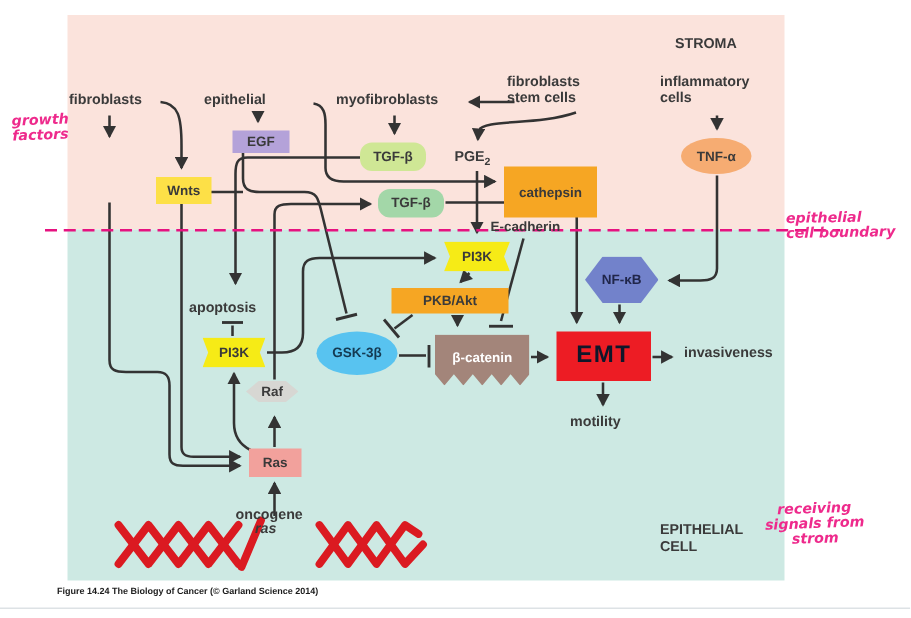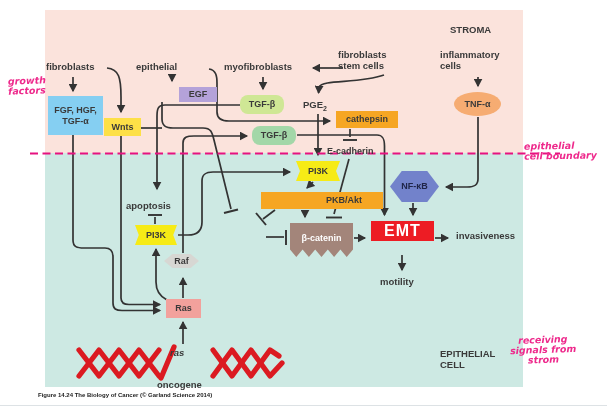--- a/index.html
+++ b/index.html
@@ -95,45 +95,44 @@
 CELL</div>
 
   <div class="lbl" style="left:46px;top:62px;">fibroblasts</div>
   <div class="lbl" style="left:136px;top:62px;">epithelial</div>
   <div class="lbl" style="left:224px;top:62px;">myofibroblasts</div>
   <div class="lbl" style="left:338px;top:50px;width:84px;">fibroblasts
 stem cells</div>
   <div class="lbl" style="left:440px;top:50px;width:78px;">inflammatory
 cells</div>
 
-  <div class="box" style="left:48px;top:96px;width:55px;height:39px;background:#85cff2;">FGF, HGF,
-TGF-α</div>
   <div class="box" style="left:104px;top:118px;width:37px;height:18px;background:#fde047;">Wnts</div>
-  <div class="box" style="left:155px;top:87px;width:38px;height:15px;background:#b4a2d9;margin-left:24px;">EGF</div>
+  <div class="box" style="left:155px;top:87px;width:38px;height:15px;background:#b4a2d9;">EGF</div>
   <div class="box" style="left:240px;top:95px;width:44px;height:19px;background:#cfe795;border-radius:8px;">TGF-β</div>
   <div class="box" style="left:252px;top:126px;width:44px;height:19px;background:#a3d7a8;border-radius:8px;">TGF-β</div>
   <div class="lbl" style="left:303px;top:100px;"><span>PGE</span><sub>2</sub></div>
-  <div class="box" style="left:336px;top:111px;width:62px;height:17px;background:#f6a623;">cathepsin</div>
+  <div class="box" style="left:336px;top:111px;width:62px;height:34px;background:#f6a623;">cathepsin</div>
   <div class="box" style="left:454px;top:92px;width:47px;height:24px;background:#f6ac72;border-radius:50%;text-align:right;">TNF-α</div>
   <div class="lbl" style="left:327px;top:146px;font-size:9px;">E-cadherin</div>
   <div class="box ribbon" style="left:296px;top:161px;width:44px;height:20px;background:#f6eb16;">PI3K</div>
-  <div class="box" style="left:261px;top:192px;width:78px;height:17px;background:#f6a623;padding-left:44px;">PKB/Akt</div>
+  <div class="box" style="left:261px;top:192px;width:78px;height:17px;background:#f6a623;">PKB/Akt</div>
   <div class="box hex" style="left:390px;top:171px;width:49px;height:31px;background:#7282cb;color:#20264a;">NF-κB</div>
+  <div class="box" style="left:211px;top:221px;width:54px;height:29px;background:#58c3f0;border-radius:50%;color:#143a52;">GSK-3β</div>
   <div class="box zigzag" style="left:290px;top:223px;width:63px;height:30px;background:#a3857a;color:#fff;padding-bottom:4px;">β-catenin</div>
-  <div class="box" style="left:371px;top:221px;width:63px;height:20px;background:#ed1c24;color:#ffffff;font-size:16px;letter-spacing:1px;">EMT</div>
+  <div class="box" style="left:371px;top:221px;width:63px;height:33px;background:#ed1c24;color:#0f172a;font-size:16px;letter-spacing:1px;">EMT</div>
   <div class="box ribbon" style="left:135px;top:225px;width:42px;height:20px;background:#f6eb16;">PI3K</div>
   <div class="box hex" style="left:164px;top:254px;width:35px;height:14px;background:#d7d7d3;">Raf</div>
   <div class="box" style="left:166px;top:299px;width:35px;height:19px;background:#f2a19c;">Ras</div>
 
   <div class="lbl" style="left:126px;top:201px;">apoptosis</div>
   <div class="lbl" style="left:456px;top:231px;">invasiveness</div>
   <div class="lbl" style="left:380px;top:277px;">motility</div>
 
   <div class="lbl" style="left:170px;top:348px;font-style:italic;font-weight:700;">ras</div>
-  <div class="lbl" style="left:157px;top:380px;">oncogene</div>
+  <div class="lbl" style="left:157px;top:339px;">oncogene</div>
 
   <div class="hand" style="left:8px;top:76px;">growth
 factors</div>
   <div class="hand" style="left:524px;top:141px;transform:rotate(-1deg);">epithelial
 cell boundary</div>
   <div class="hand" style="left:510px;top:335px;text-align:center;">receiving
 signals from
 strom</div>
 
   <div id="caption">Figure 14.24 The Biology of Cancer (© Garland Science 2014)</div>

